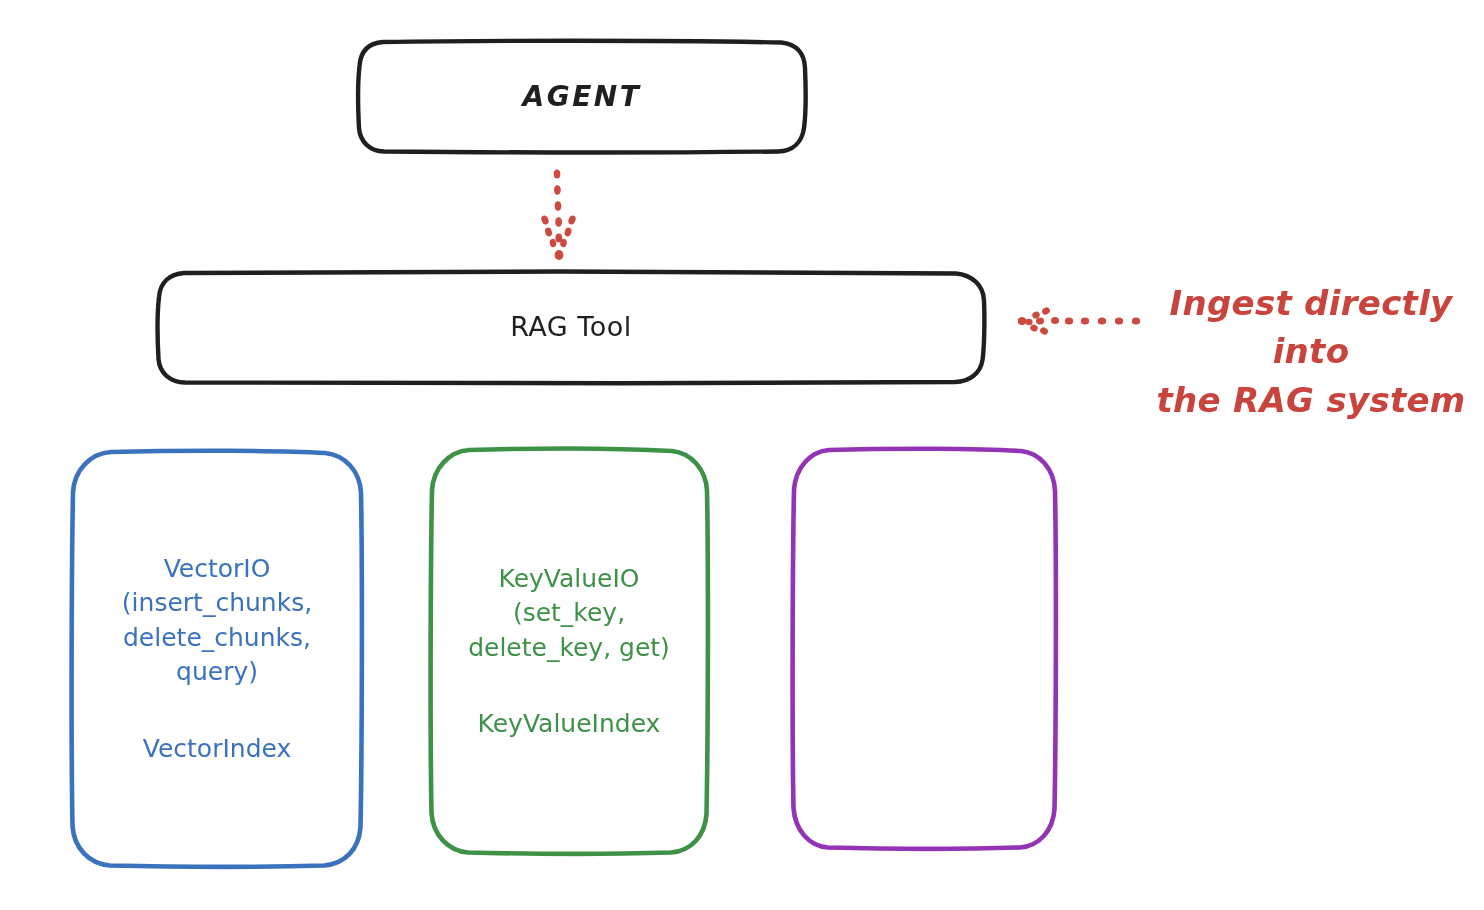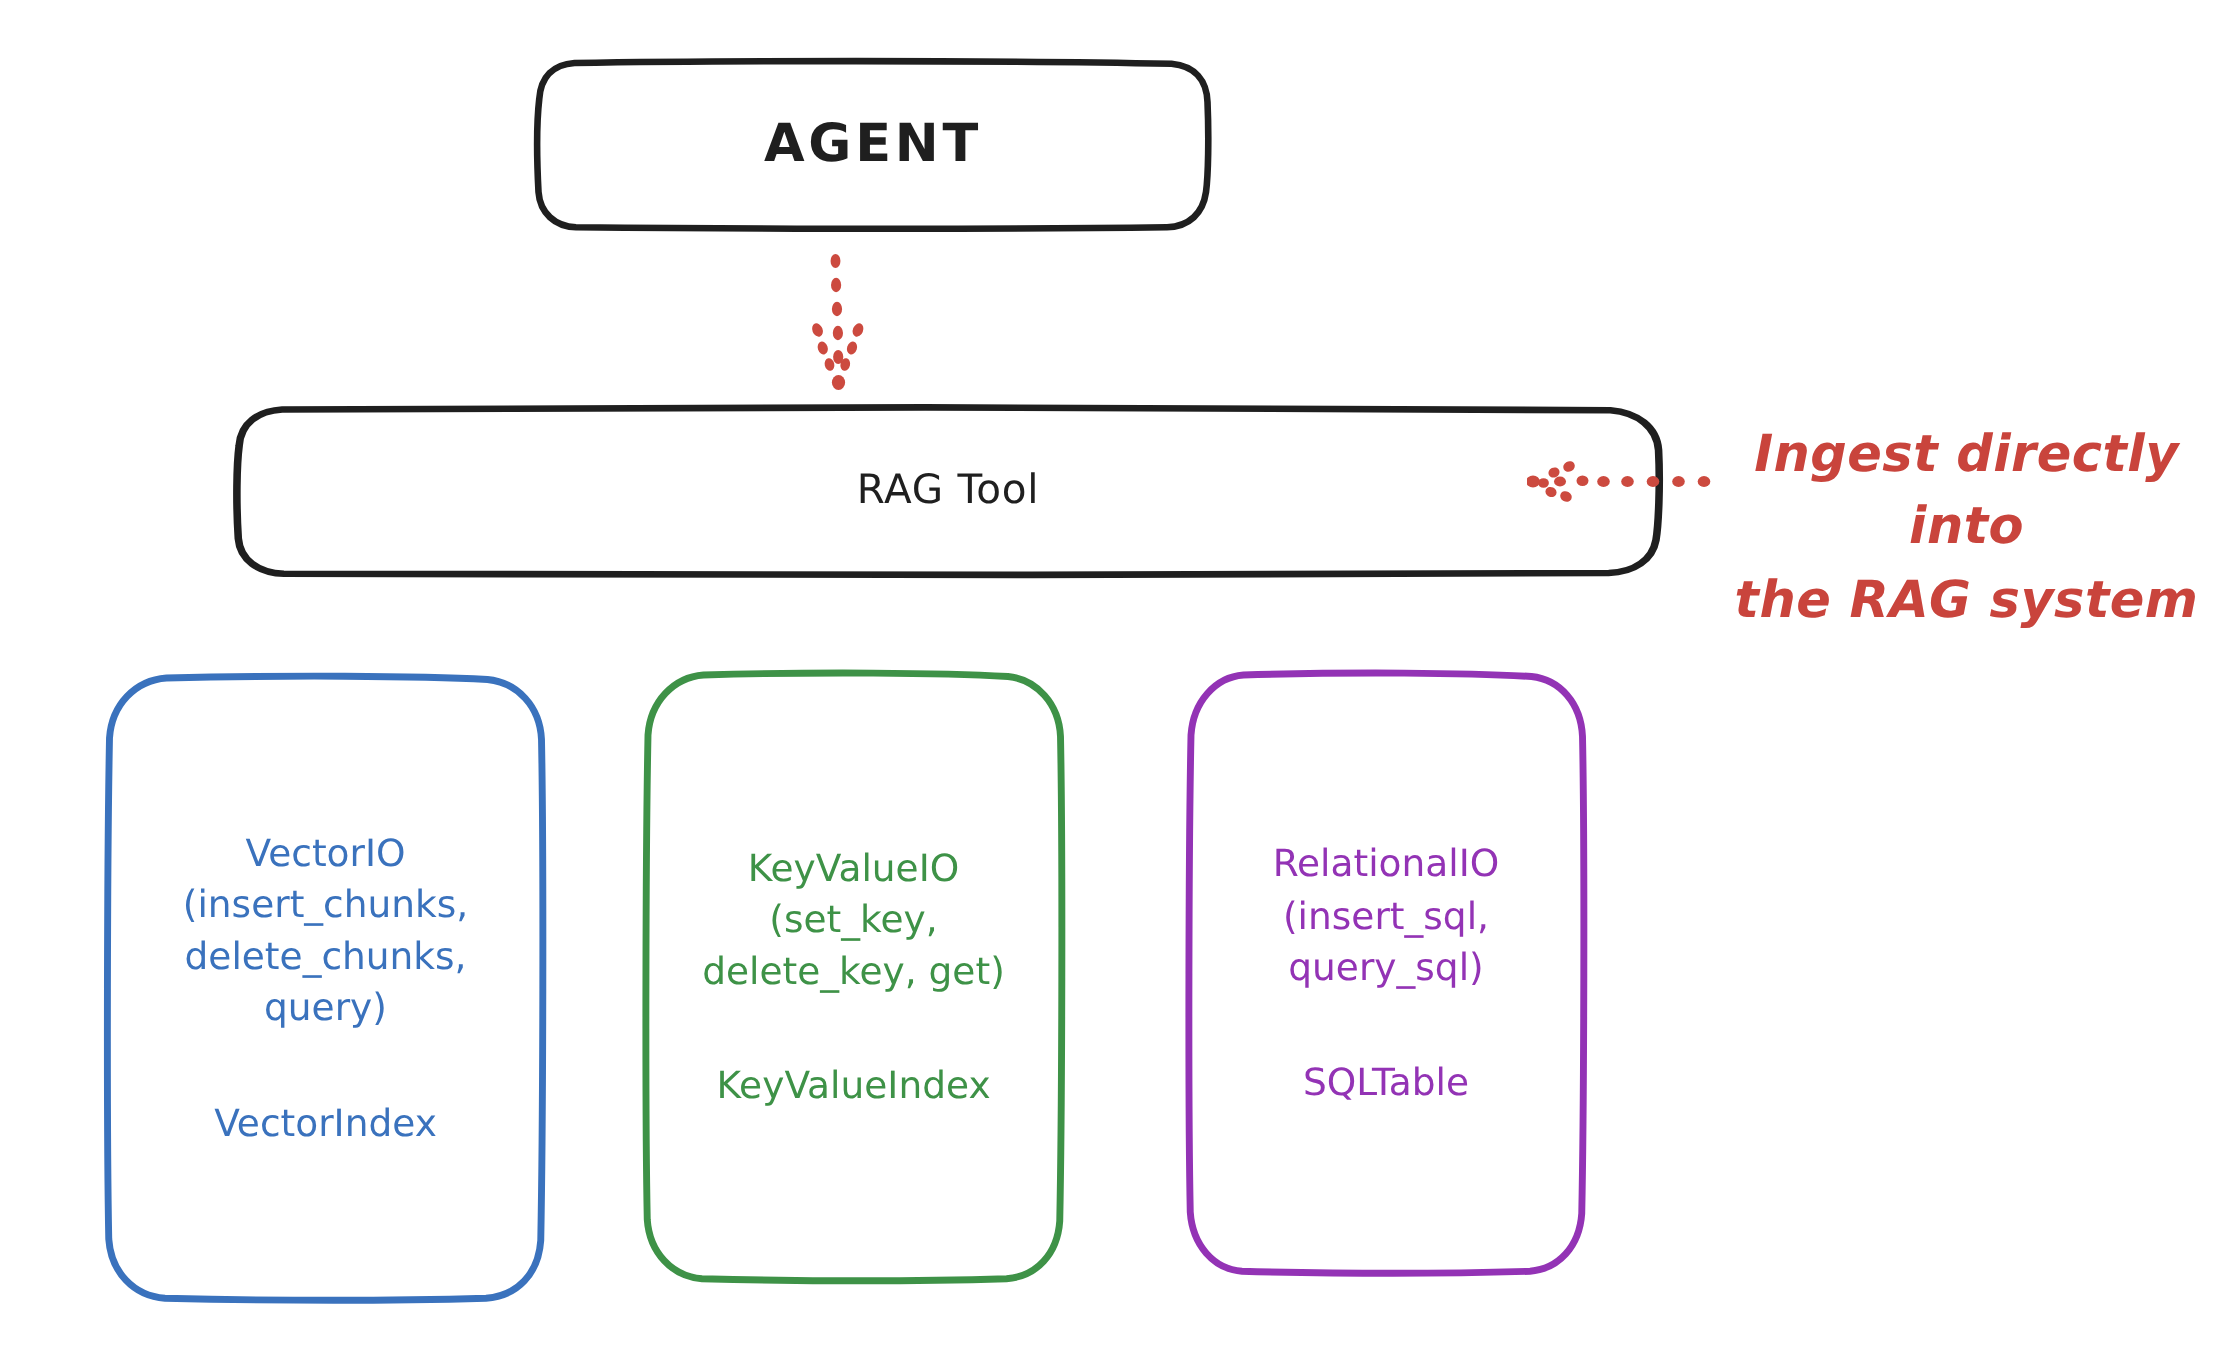--- a/index.html
+++ b/index.html
@@ -46,31 +46,32 @@
 
   
   #agent-box {
     left: 357px;
     top: 39px;
     width: 450px;
     height: 115px;
   }
   #agent-box .box-text {
     font-family: "DejaVu Sans", sans-serif;
+    font-style: italic;
     font-weight: 700;
-    font-size: 35px;
+    font-size: 28px;
     color: #1f1f1f;
     letter-spacing: 2.5px;
   }
 
   
   #rag-tool-box {
     left: 156px;
     top: 270px;
-    width: 952px;
+    width: 830px;
     height: 114px;
   }
   #rag-tool-box .box-text {
     font-family: "DejaVu Sans", sans-serif;
     font-weight: 400;
     font-size: 27px;
     color: #1f1f1f;
     letter-spacing: 0.5px;
   }
 
@@ -254,21 +255,15 @@
     </div>
   </div>
 
   <div class="sketch-box" id="relational-box">
     <svg viewBox="0 0 270 404" preserveAspectRatio="none">
       <path d="M40,3 C112,0.8 190,1.5 232,4 C251,6 265,22 266,44
                C267.5,116 267,288 265.5,362 C264,384 250,399 231,400.5
                C168,402.5 96,402 39,400.5 C20,399 6,383 4.5,361
                C3,288 3.5,116 5,43 C6.5,21 21,4.5 40,3 Z" fill="#ffffff" stroke="#9333b5" stroke-width="4.6" stroke-linecap="round" stroke-linejoin="round"></path>
     </svg>
-    <div class="provider-inner">
-      <div class="provider-text provider-api">RelationalIO
-(insert_sql,
-query_sql)</div>
-      <div class="provider-text provider-index">SQLTable</div>
-    </div>
   </div>
 
 </div>
 
 </body></html>

